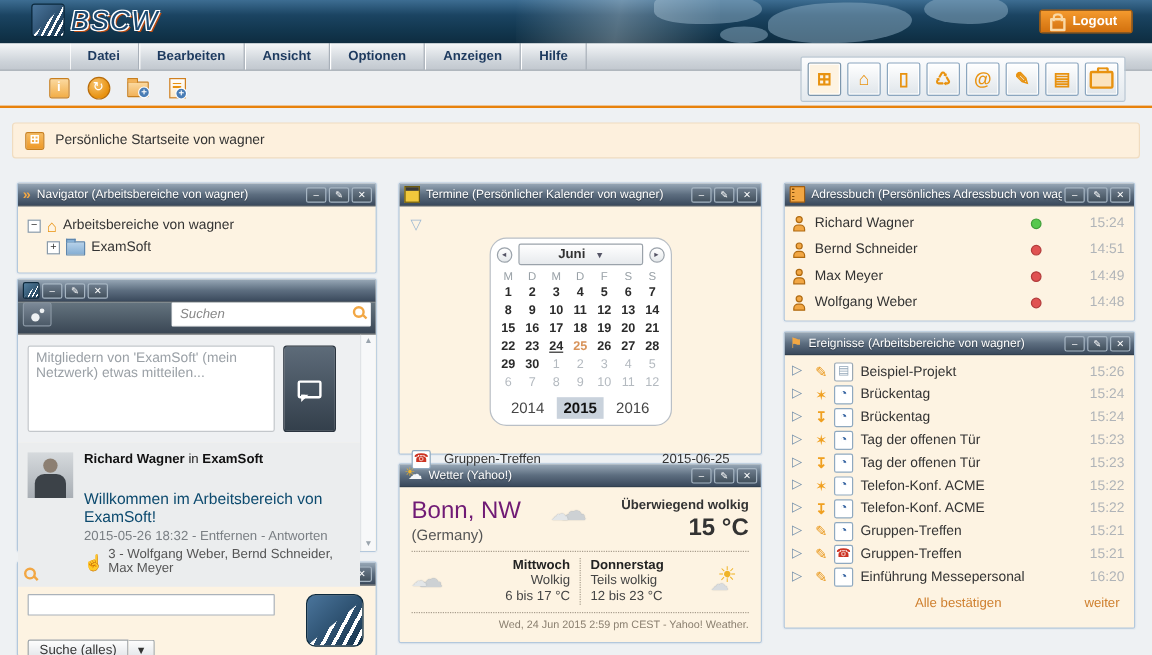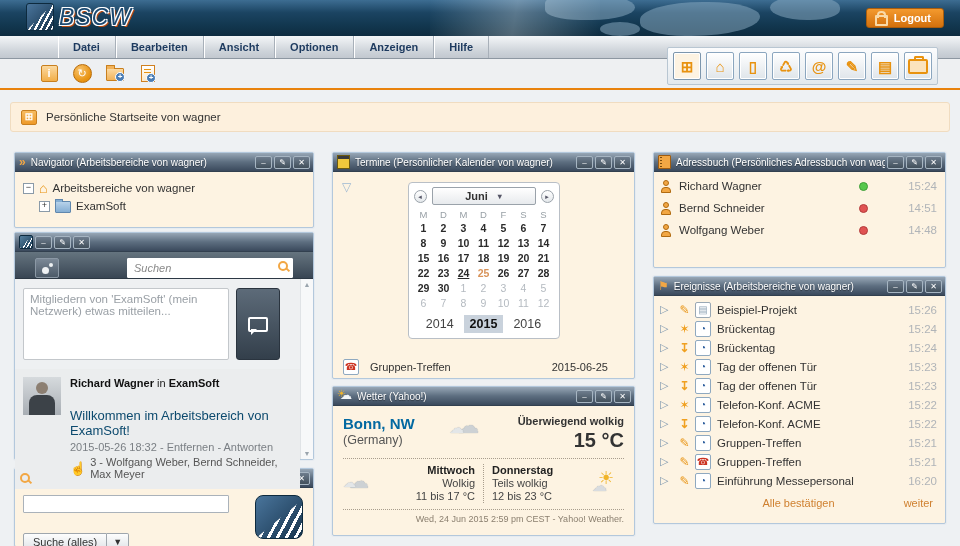--- a/index.html
+++ b/index.html
@@ -69,21 +69,21 @@
   
   .nav-body{height:48px;padding:7px 8px 0;font-size:11.5px;color:#333}
   .tree-row{display:flex;align-items:center;gap:5px;height:18px}
   .tree-row.child{margin-left:16px}
   .expander{width:9px;height:9px;border:1px solid #8a9aa8;background:#fff;color:#333;font-size:9px;line-height:7px;text-align:center;cursor:pointer}
   .ico-home{color:#e8920f;font-size:14px;line-height:12px}
   .ico-folderb{width:14px;height:10px;background:linear-gradient(#b7d2ea,#85aed3);border:1px solid #5f87ae;border-radius:1px;position:relative;margin-top:2px}
   .ico-folderb::before{content:"";position:absolute;top:-3px;left:-1px;width:6px;height:2px;background:#85aed3;border:1px solid #5f87ae;border-bottom:none}
   .tlink{cursor:pointer}
   
-  .mb-subbar{height:26px;background:linear-gradient(#65747f,#394654);display:flex;align-items:flex-end;padding:0 20px;border-bottom:1px solid #2c3844}
+  .mb-subbar{height:26px;background:linear-gradient(#65747f,#394654);display:flex;align-items:flex-start;padding:0 4px;border-bottom:1px solid #2c3844}
   .mb-tool{width:24px;height:20px;background:linear-gradient(#7b8896,#4c5a68);border:1px solid #8b98a5;border-radius:2px;display:flex;align-items:center;justify-content:center;cursor:pointer;padding:0}
   .ico-share{width:11px;height:11px;position:relative;display:inline-block}
   .ico-share::before{content:"";position:absolute;left:0;bottom:0;width:7px;height:7px;border-radius:50%;background:#eef1f3}
   .ico-share::after{content:"";position:absolute;right:0;top:0;width:4px;height:4px;border-radius:50%;background:#eef1f3}
   .mb-search{margin-left:auto;position:relative}
   .mb-search input{width:138px;height:16px;border:1px solid #fff;border-radius:1px;font-size:11px;font-style:italic;padding:1px 20px 1px 6px;color:#555;font-family:"Liberation Sans",sans-serif}
   .mb-search input::placeholder{color:#888;font-style:italic}
   .mb-search .ico-mag{position:absolute;right:3px;top:2px}
   .mb-body{height:180px;position:relative;background:#fdf3e2}
   .mb-scroll{position:absolute;right:0;top:0;width:13px;height:100%;background:#f7f8f9;border-left:1px solid #e0e3e6;display:flex;flex-direction:column;justify-content:space-between;align-items:center;padding:2px 0;box-sizing:border-box}
@@ -109,40 +109,40 @@
   .su-body{height:52px;padding:6px 8px 0;position:relative}
   .su-body input{width:196px;height:14px;border:1px solid #aab2ba;border-radius:1px;font-size:11px;padding:1px 4px;font-family:"Liberation Sans",sans-serif}
   .su-row{margin-top:20px;display:flex}
   .sbtn{font-size:11px;color:#333;background:linear-gradient(#fdfdfd,#dfe3e7);border:1px solid #9fa6ad;padding:2px 9px;border-radius:2px 0 0 2px;cursor:pointer;font-family:"Liberation Sans",sans-serif}
   .sbtn.arrow{border-left:none;border-radius:0 2px 2px 0;padding:2px 6px;font-size:9px}
   .su-logo{position:absolute;right:10px;top:7px;width:46px;height:42px;border-radius:8px;border:1px solid #0d2a3e;background:linear-gradient(135deg,#4a759c 0%,#17344d 100%);overflow:hidden}
   .su-logo::after{content:"";position:absolute;inset:0;background:repeating-linear-gradient(118deg,transparent 0 5px,#fff 5px 8px);clip-path:polygon(0 100%,100% 10%,100% 100%)}
   
   .te-body{height:200px;position:relative;padding-top:6px}
   .filter-tri{position:absolute;left:9px;top:8px;color:#9db8d2;font-size:12px;cursor:pointer}
-  .cal{width:152px;margin:4px auto 0;background:#fff;border:1px solid #b9bfc6;border-radius:4px;padding:4px 5px 2px;box-sizing:border-box}
+  .cal{width:152px;margin:20px auto 0;background:#fff;border:1px solid #b9bfc6;border-radius:14px;padding:4px 5px 2px;box-sizing:border-box}
   .cal-top{display:flex;align-items:center;margin-bottom:3px}
   .cal-nav{width:13px;height:13px;border:1px solid #9aa2aa;border-radius:50%;background:linear-gradient(#fff,#e4e8eb);font-size:7px;line-height:11px;text-align:center;color:#556;cursor:pointer;padding:0}
   .cal-month{flex:1;margin:0 5px;height:16px;border:1px solid #9aa2aa;border-radius:2px;background:linear-gradient(#fff,#e7eaed);font-size:11px;font-weight:bold;color:#333;display:flex;align-items:center;justify-content:center;gap:10px;cursor:pointer}
   .cal-month .car{font-size:8px;color:#556}
   .cal-grid{display:grid;grid-template-columns:repeat(7,1fr)}
   .cw{font-size:9.5px;color:#98a0a6;text-align:center;height:13px;line-height:13px}
   .cd{font-size:10.5px;font-weight:bold;color:#2b2b2b;text-align:center;height:15px;line-height:15px;cursor:pointer}
   .cd.muted{color:#b4bac0;font-weight:normal}
   .cd.today{text-decoration:underline}
   .cd.event{color:#d8935a}
   .cal-years{display:flex;justify-content:center;gap:4px;margin:4px 0 3px}
   .cy{font-size:12.5px;color:#444;padding:0 6px;line-height:18px;cursor:pointer}
   .cy.selected{background:#c9d2dc;font-weight:bold;color:#111}
   .cal-ev{display:flex;align-items:center;margin:20px 26px 0 8px;font-size:11px;color:#333;gap:5px}
   .cal-ev .date{margin-left:auto}
   
   .we-body{height:129px;padding:0 10px;font-size:11px;color:#333}
   .w-now{display:flex;align-items:flex-start;padding:9px 0 6px}
-  .w-city{font-size:15px;font-weight:bold;color:#0369a1}
+  .w-city{font-size:20px;font-weight:normal;color:#701a75}
   .w-country{font-size:12.5px;color:#555;margin-top:1px}
   .w-cloud{margin:4px auto 0;position:relative;width:34px;height:20px}
   .w-cloud .c1{position:absolute;left:8px;top:-6px;font-size:22px;color:#cdd1d4;text-shadow:0 0 1px #9aa0a5}
   .w-cloud .c2{position:absolute;left:0;top:0px;font-size:15px;color:#e3e6e8;text-shadow:0 0 1px #9aa0a5}
   .w-right{text-align:right}
   .w-cond{font-size:11px;font-weight:bold}
   .w-temp{font-size:20px;font-weight:bold;margin-top:2px}
   .dotted{border-top:1px dotted #a89d8d;height:0}
   .w-fc{display:flex;align-items:center;padding:5px 0 6px}
   .fc-icon{width:34px;position:relative;height:22px;flex:none}
@@ -538,21 +538,21 @@
         </div>
         <div class="dotted"></div>
         <div class="w-fc">
           <span class="fc-icon">
               <span class="c1">☁</span>
               <span class="c2">☁</span>
             </span>
           <div class="fc-col r">
             <div class="fc-day">Mittwoch</div>
             <div class="fc-cond">Wolkig</div>
-            <div class="fc-range">11 bis 17 °C</div>
+            <div class="fc-range">6 bis 17 °C</div>
           </div>
           <div class="fc-col l">
             <div class="fc-day">Donnerstag</div>
             <div class="fc-cond">Teils wolkig</div>
             <div class="fc-range">12 bis 23 °C</div>
           </div>
           <span class="fc-icon">
               <span class="sun">☀</span>
               <span class="cl">☁</span>
             </span>
@@ -582,20 +582,26 @@
             <span class="ab-time">15:24</span>
           </div>
 
           <div class="ab-row">
             <span class="ico-person"></span>
             <span class="ab-name">Bernd Schneider</span>
             <span class="dot offline"></span>
             <span class="ab-time">14:51</span>
           </div>
 
+          <div class="ab-row">
+            <span class="ico-person"></span>
+            <span class="ab-name">Max Meyer</span>
+            <span class="dot offline"></span>
+            <span class="ab-time">14:49</span>
+          </div>
 
           <div class="ab-row">
             <span class="ico-person"></span>
             <span class="ab-name">Wolfgang Weber</span>
             <span class="dot offline"></span>
             <span class="ab-time">14:48</span>
           </div>
 
       </div>
     </div>

